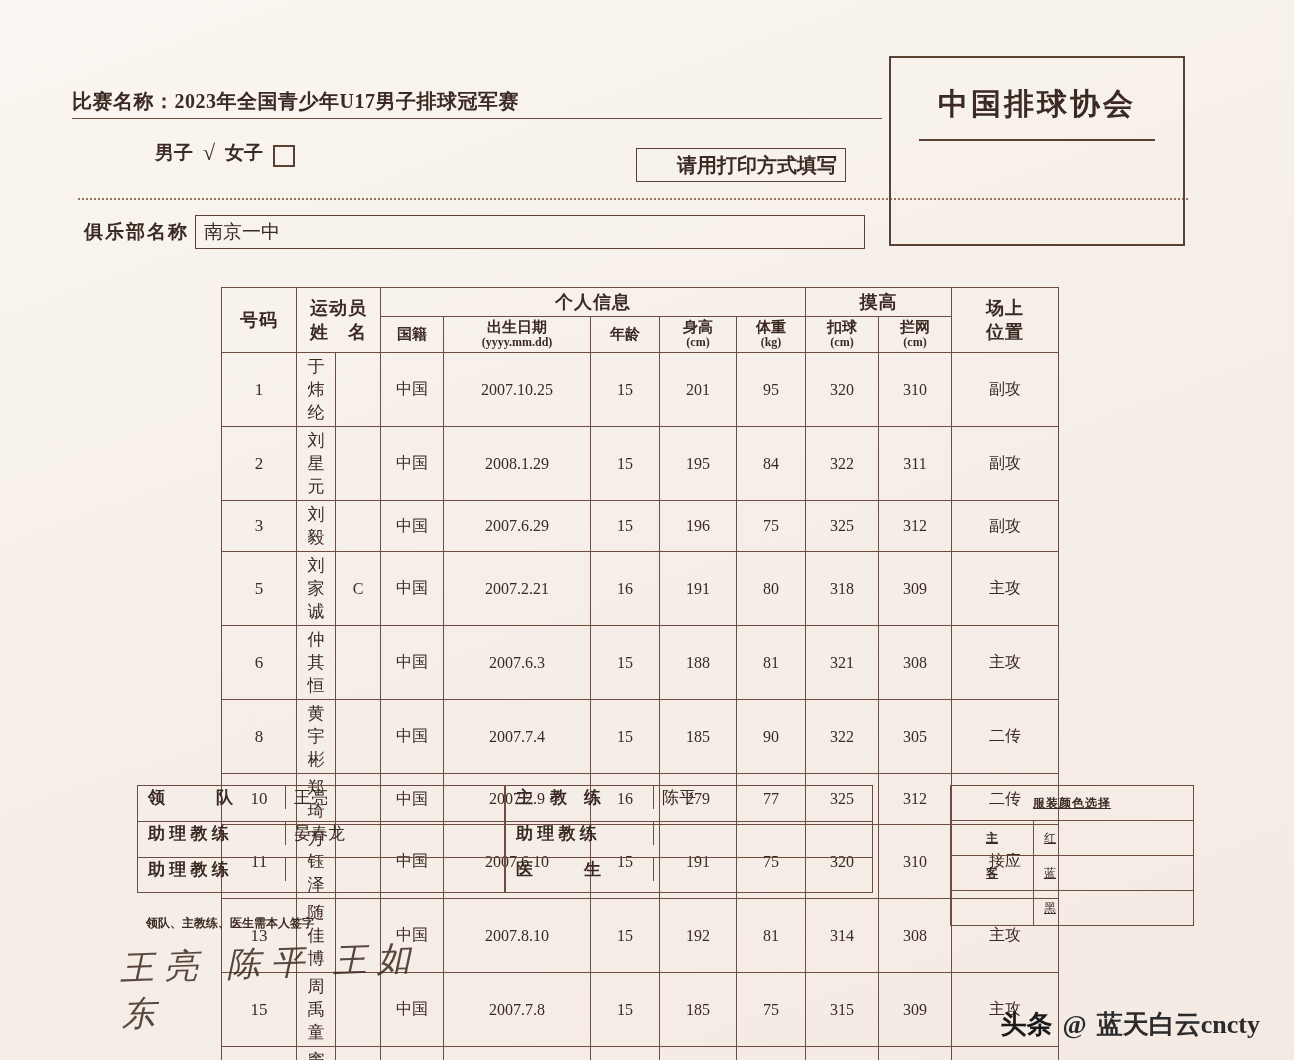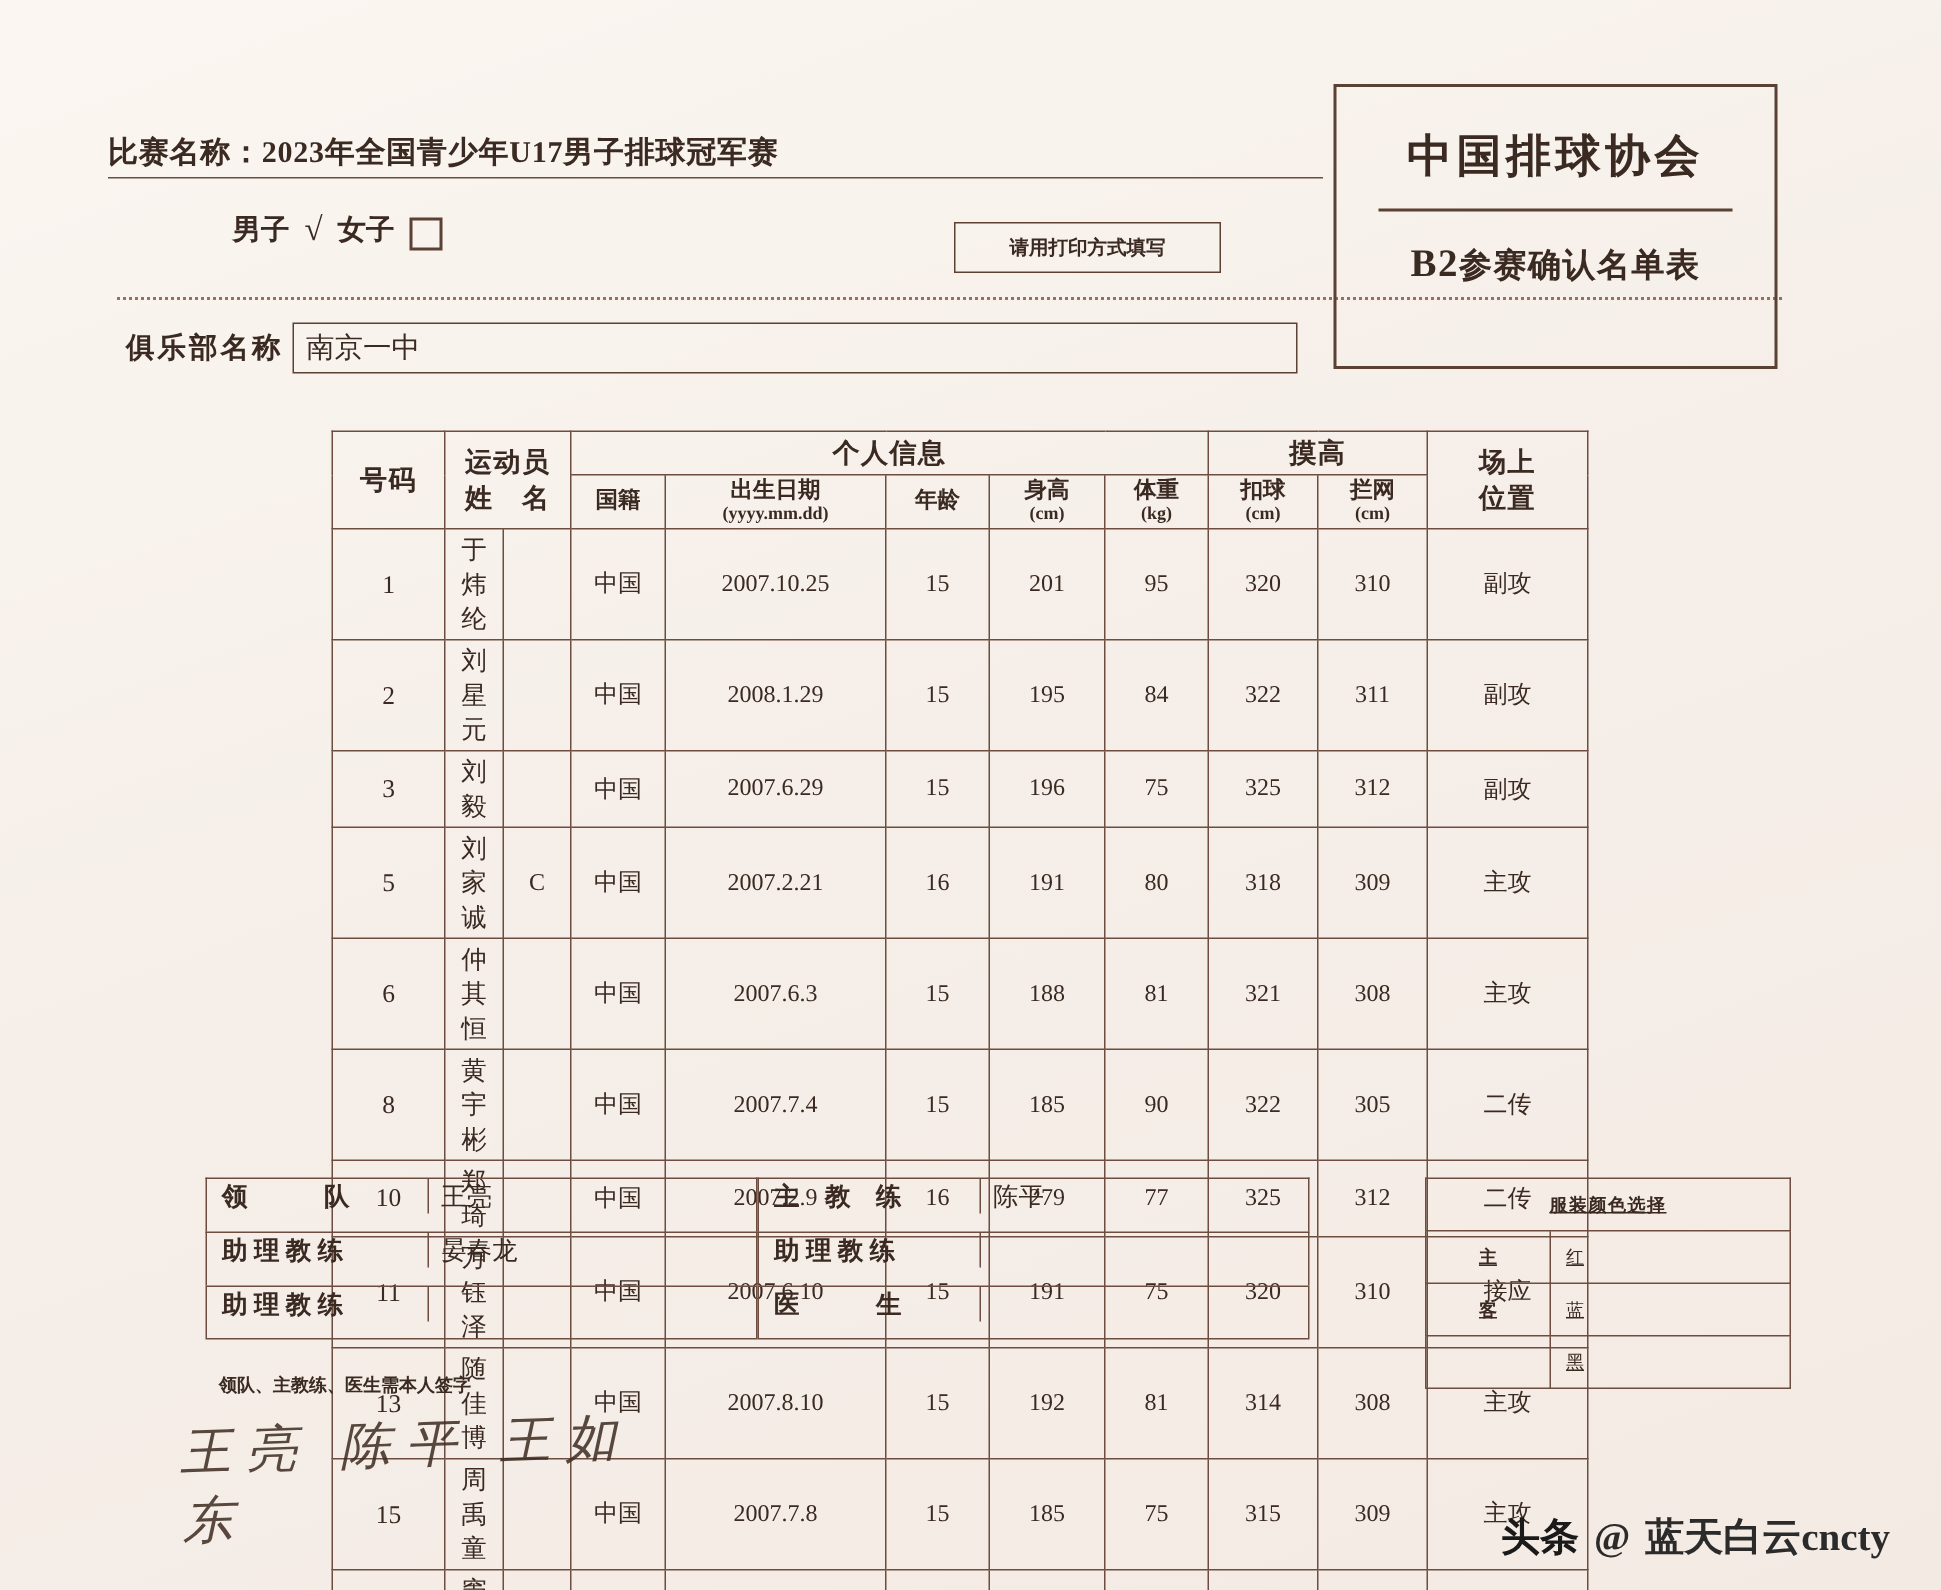--- a/index.html
+++ b/index.html
@@ -69,22 +69,23 @@
   .print-note {
     position: absolute;
     left: 636px;
     top: 148px;
     width: 176px;
     height: 32px;
     border: 1.5px solid #5b4034;
     display: flex;
     align-items: center;
     justify-content: center;
-    font-size: 13px;
-    font-weight: bold;
+    font-size: 20px;
+    font-weight: bold;
+    padding-left: 32px;
   }
 
   .dot-line {
     position: absolute;
     left: 78px;
     top: 198px;
     width: 1110px;
     border-bottom: 2px dotted #9a6f5c;
   }
 
@@ -307,23 +308,20 @@
   <div class="dot-line"></div>
 
   <div class="club-row">
     <span class="club-label">俱乐部名称</span>
     <span class="club-box">南京一中</span>
   </div>
 
   <div class="assoc">
     <div class="assoc-title">中国排球协会</div>
     <div class="assoc-rule"></div>
-    <div class="assoc-sub">
-      <span class="b2">B2</span><span>参赛确认名单表</span>
-    </div>
   </div>
 
   <table class="roster">
     <thead>
       <tr>
         <td class="hd outer-top" rowspan="2" style="width:68px;">号码</td>
         <td class="hd outer-top" rowspan="2" colspan="2" style="width:150px;">
           <div>运动员</div>
           <div>姓　名</div>
         </td>

